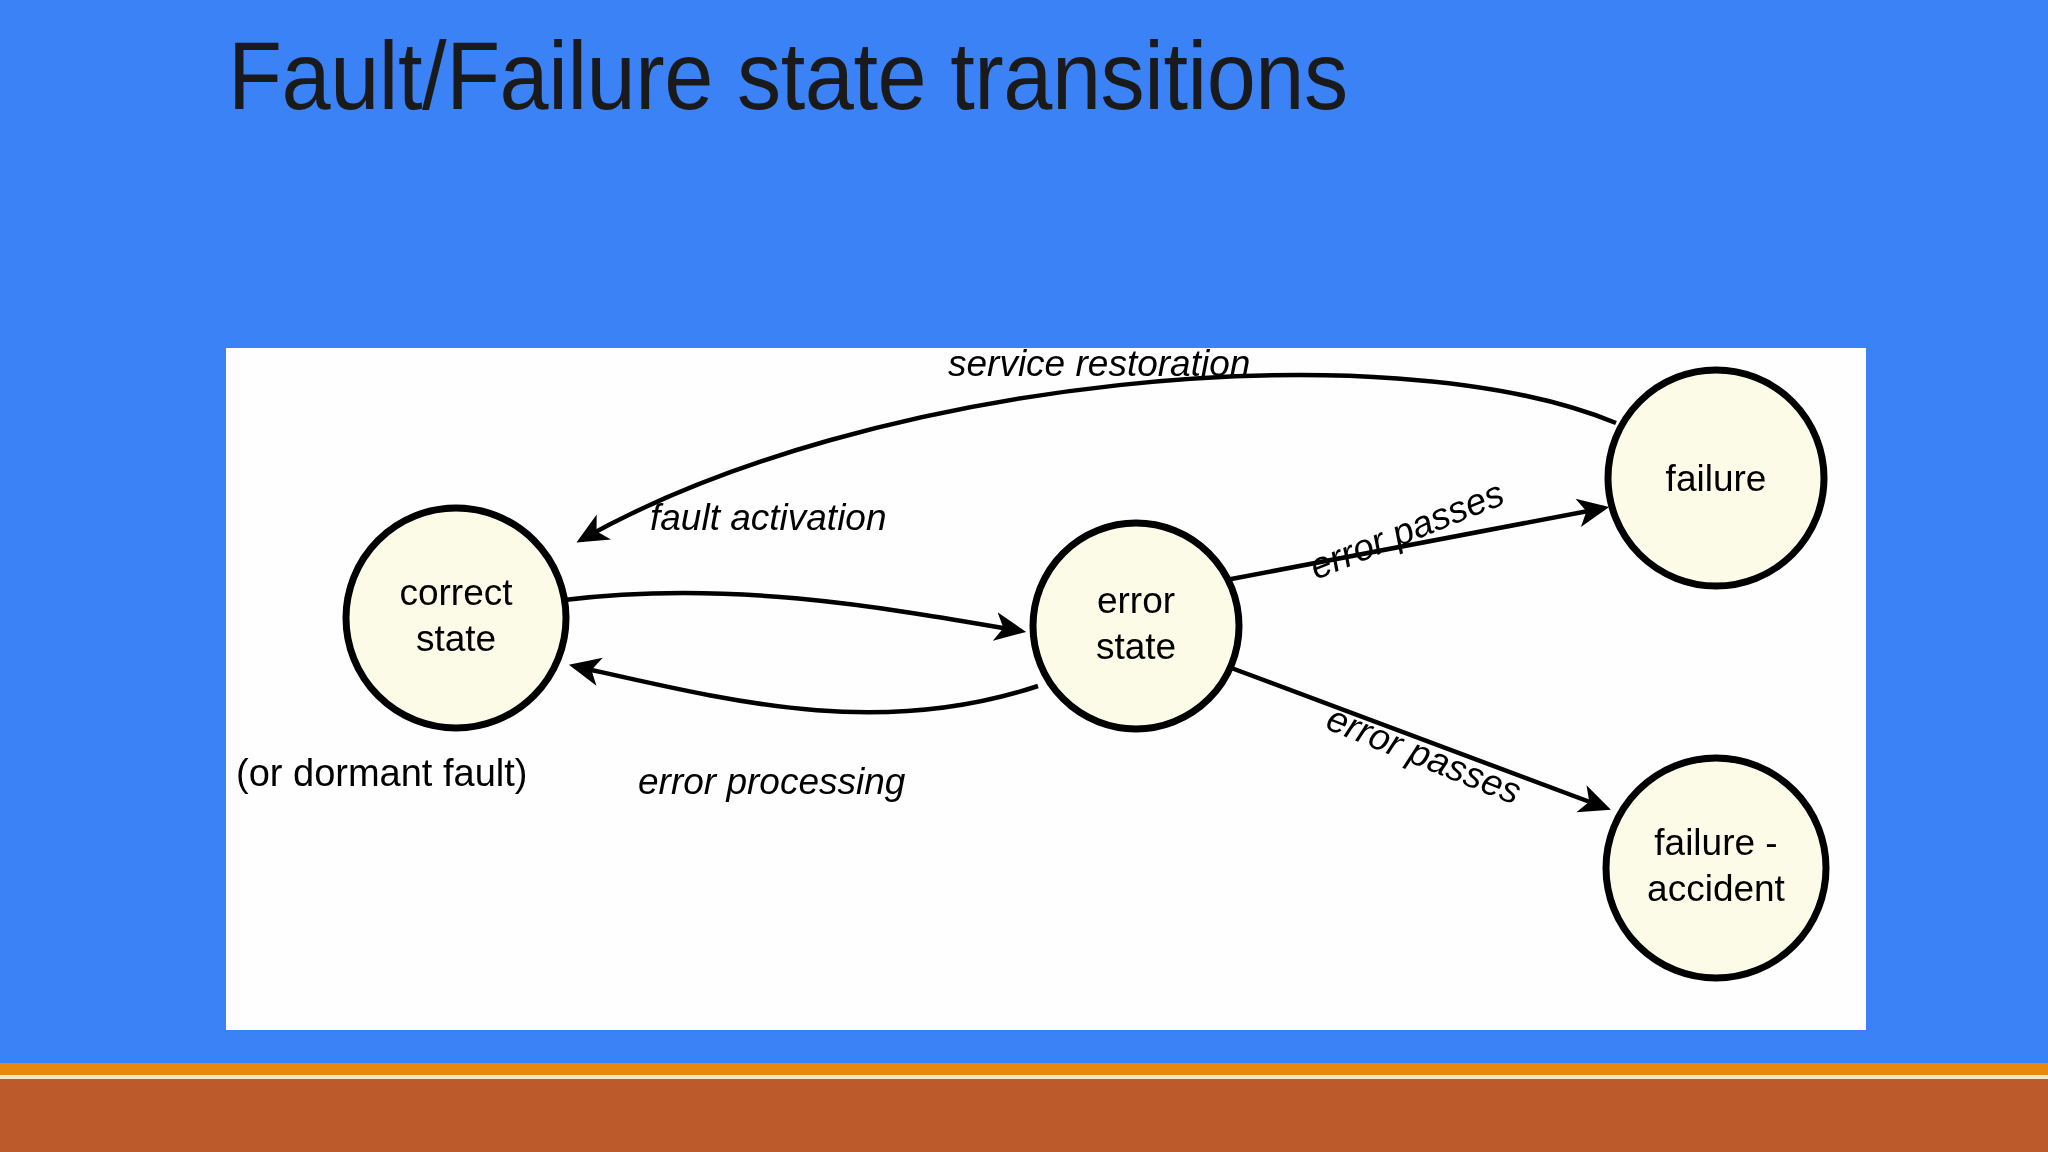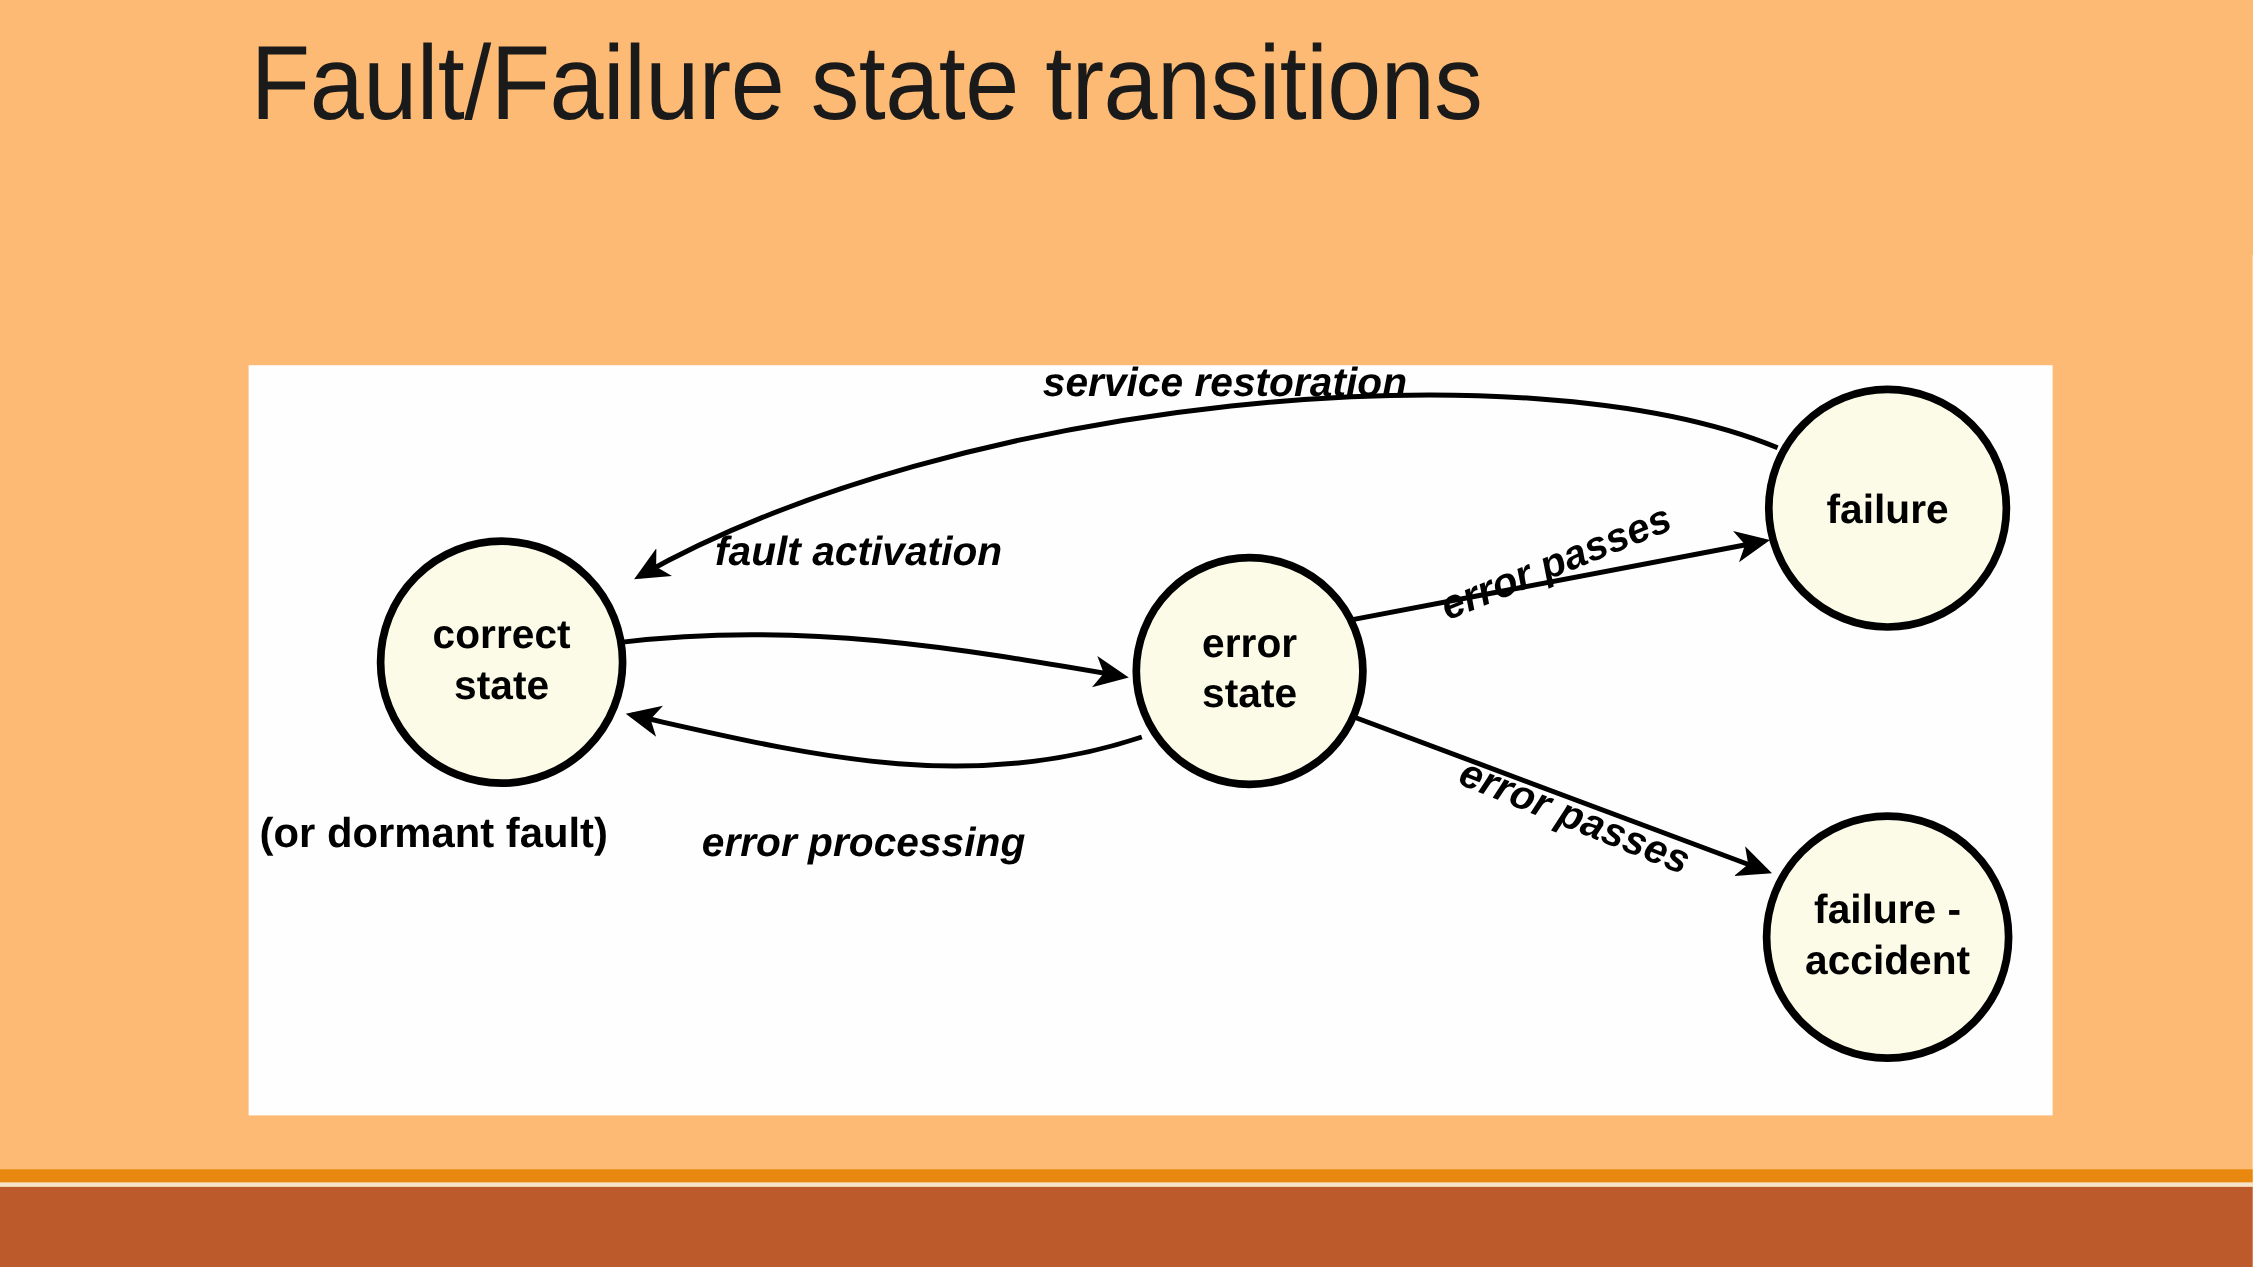--- a/index.html
+++ b/index.html
@@ -12,21 +12,21 @@
     height: 1152px;
     position: relative;
     overflow: hidden;
     font-family: "Liberation Sans", sans-serif;
   }
 
   
   #slide {
     position: absolute;
     inset: 0;
-    background: #fdba74;
+    background: #3b82f6;
   }
 
   
   #slide-title {
     position: absolute;
     left: 228px;
     top: 26px;
     font-family: "Liberation Sans", sans-serif;
     font-size: 96px;
     line-height: 1.05;
@@ -35,25 +35,24 @@
     font-weight: 400;
     transform: scaleX(0.92);
     transform-origin: left top;
     white-space: nowrap;
   }
 
   
   #diagram-figure {
     position: absolute;
     left: 226px;
-    top: 332px;
+    top: 348px;
     width: 1640px;
     height: 682px;
     background: #fefefe;
-    font-weight: bold;
   }
 
   #diagram-svg {
     position: absolute;
     left: 0;
     top: 0;
     width: 1640px;
     height: 682px;
     overflow: visible;
   }

